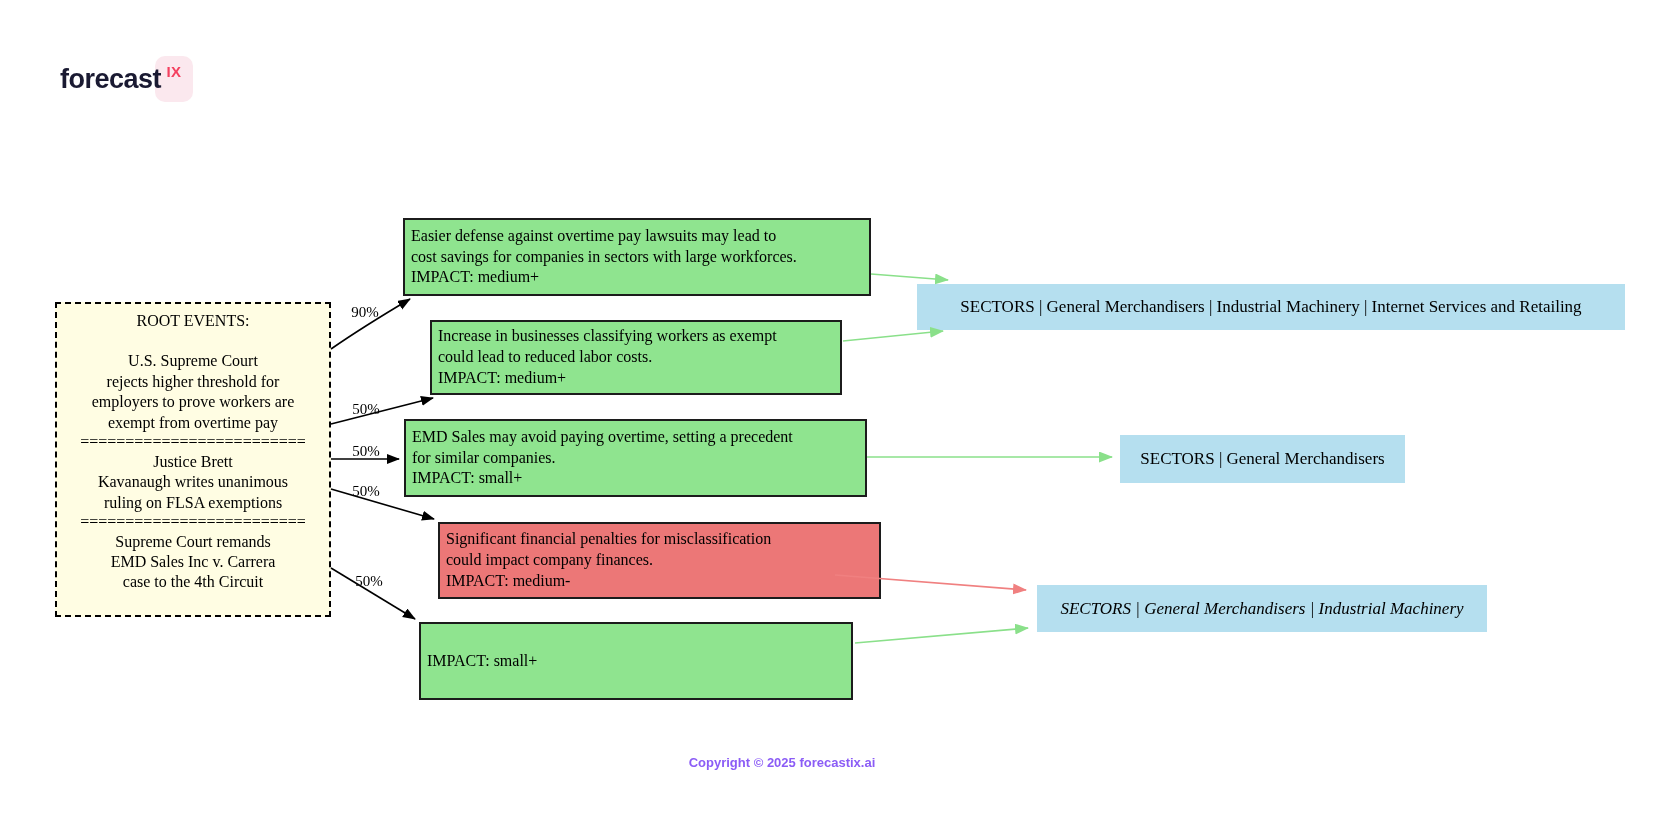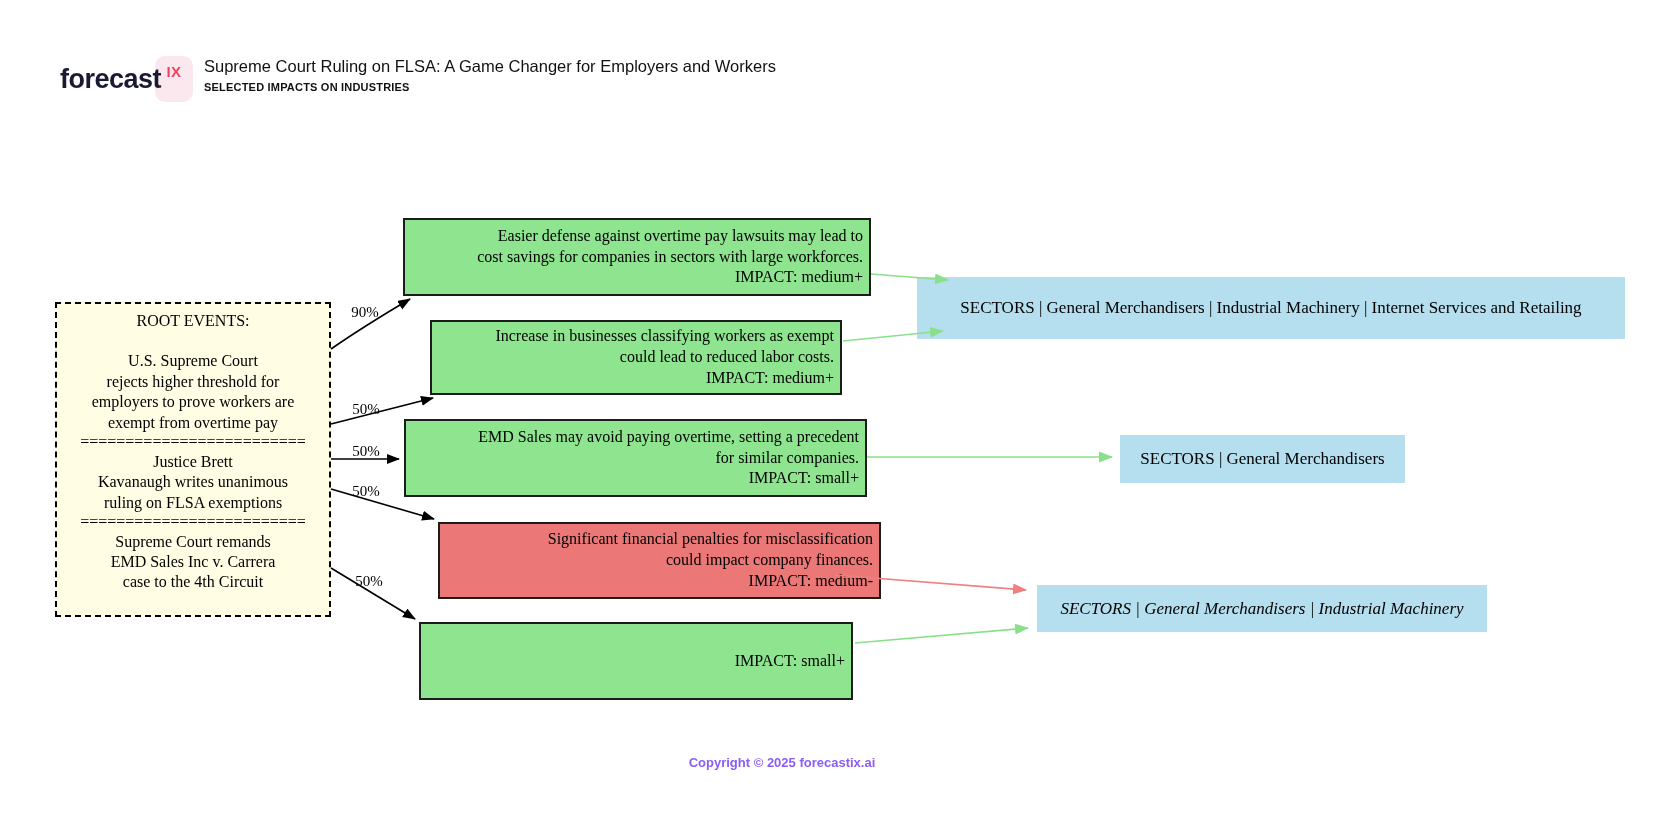--- a/index.html
+++ b/index.html
@@ -28,40 +28,40 @@
     position:absolute; left:55px; top:302px; width:276px; height:315px;
     background:#fffde3; border:2px dashed #000; text-align:center;
     font-size:16px; line-height:1.28; color:#000; padding:7px 4px;
   }
   .root-heading { margin-bottom:20px; }
   .root-event { white-space:pre-line; }
   .root-sep { line-height:1.15; letter-spacing:0px; overflow:hidden; white-space:nowrap; }
 
   
   .node {
-    position:absolute; border:2px solid #1c1c1c; text-align:right;
+    position:absolute; border:2px solid #1c1c1c; text-align:left;
     display:flex; flex-direction:column; justify-content:center;
     font-size:16px; line-height:1.3; color:#000; padding:2px 6px;
   }
   .node-text { white-space:pre-line; }
   .node.positive { background:#8fe48f; }
   .node.negative { background:#ec7777; }
   #node-1 { left:403px; top:218px; width:468px; height:78px; }
   #node-2 { left:430px; top:320px; width:412px; height:75px; }
   #node-3 { left:404px; top:419px; width:463px; height:78px; }
   #node-4 { left:438px; top:522px; width:443px; height:77px; }
   #node-5 { left:419px; top:622px; width:434px; height:78px; }
 
   
   .sector {
     position:absolute; background:#b5dfef; color:#000; font-size:17px;
     display:flex; align-items:center; justify-content:center; text-align:center;
     padding:0 10px;
   }
-  #sector-1 { left:917px;  top:277px; width:708px; height:62px; }
+  #sector-1 { left:917px;  top:284px; width:708px; height:46px; }
   #sector-2 { left:1120px; top:435px; width:285px; height:48px; }
   #sector-3 { left:1037px; top:585px; width:450px; height:47px;font-style:italic; }
 
   
   .edges { position:absolute; left:0; top:0; width:1662px; height:818px; }
   .edge-label { font-family:"Liberation Serif", serif; font-size:15px; fill:#000; text-anchor:middle; }
 
   
   .copyright {
     position:absolute; left:482px; top:755px; width:600px; text-align:center;
@@ -71,24 +71,20 @@
 </head>
 <body>
 
 <div id="canvas">
 
   <div class="logo">
     <span class="logo-word">forecast</span>
     <span class="logo-badge">
       <span class="logo-badge-text">IX</span>
     </span>
-  </div>
-  <div class="title-block">
-    <div class="main-title">Supreme Court Ruling on FLSA: A Game Changer for Employers and Workers</div>
-    <div class="sub-title">SELECTED IMPACTS ON INDUSTRIES</div>
   </div>
 
   <div class="root-box">
     <div class="root-heading">ROOT EVENTS:</div>
     <div class="root-event">U.S. Supreme Court
 rejects higher threshold for
 employers to prove workers are
 exempt from overtime pay</div>
     <div class="root-sep">=========================</div>
     <div class="root-event">Justice Brett

